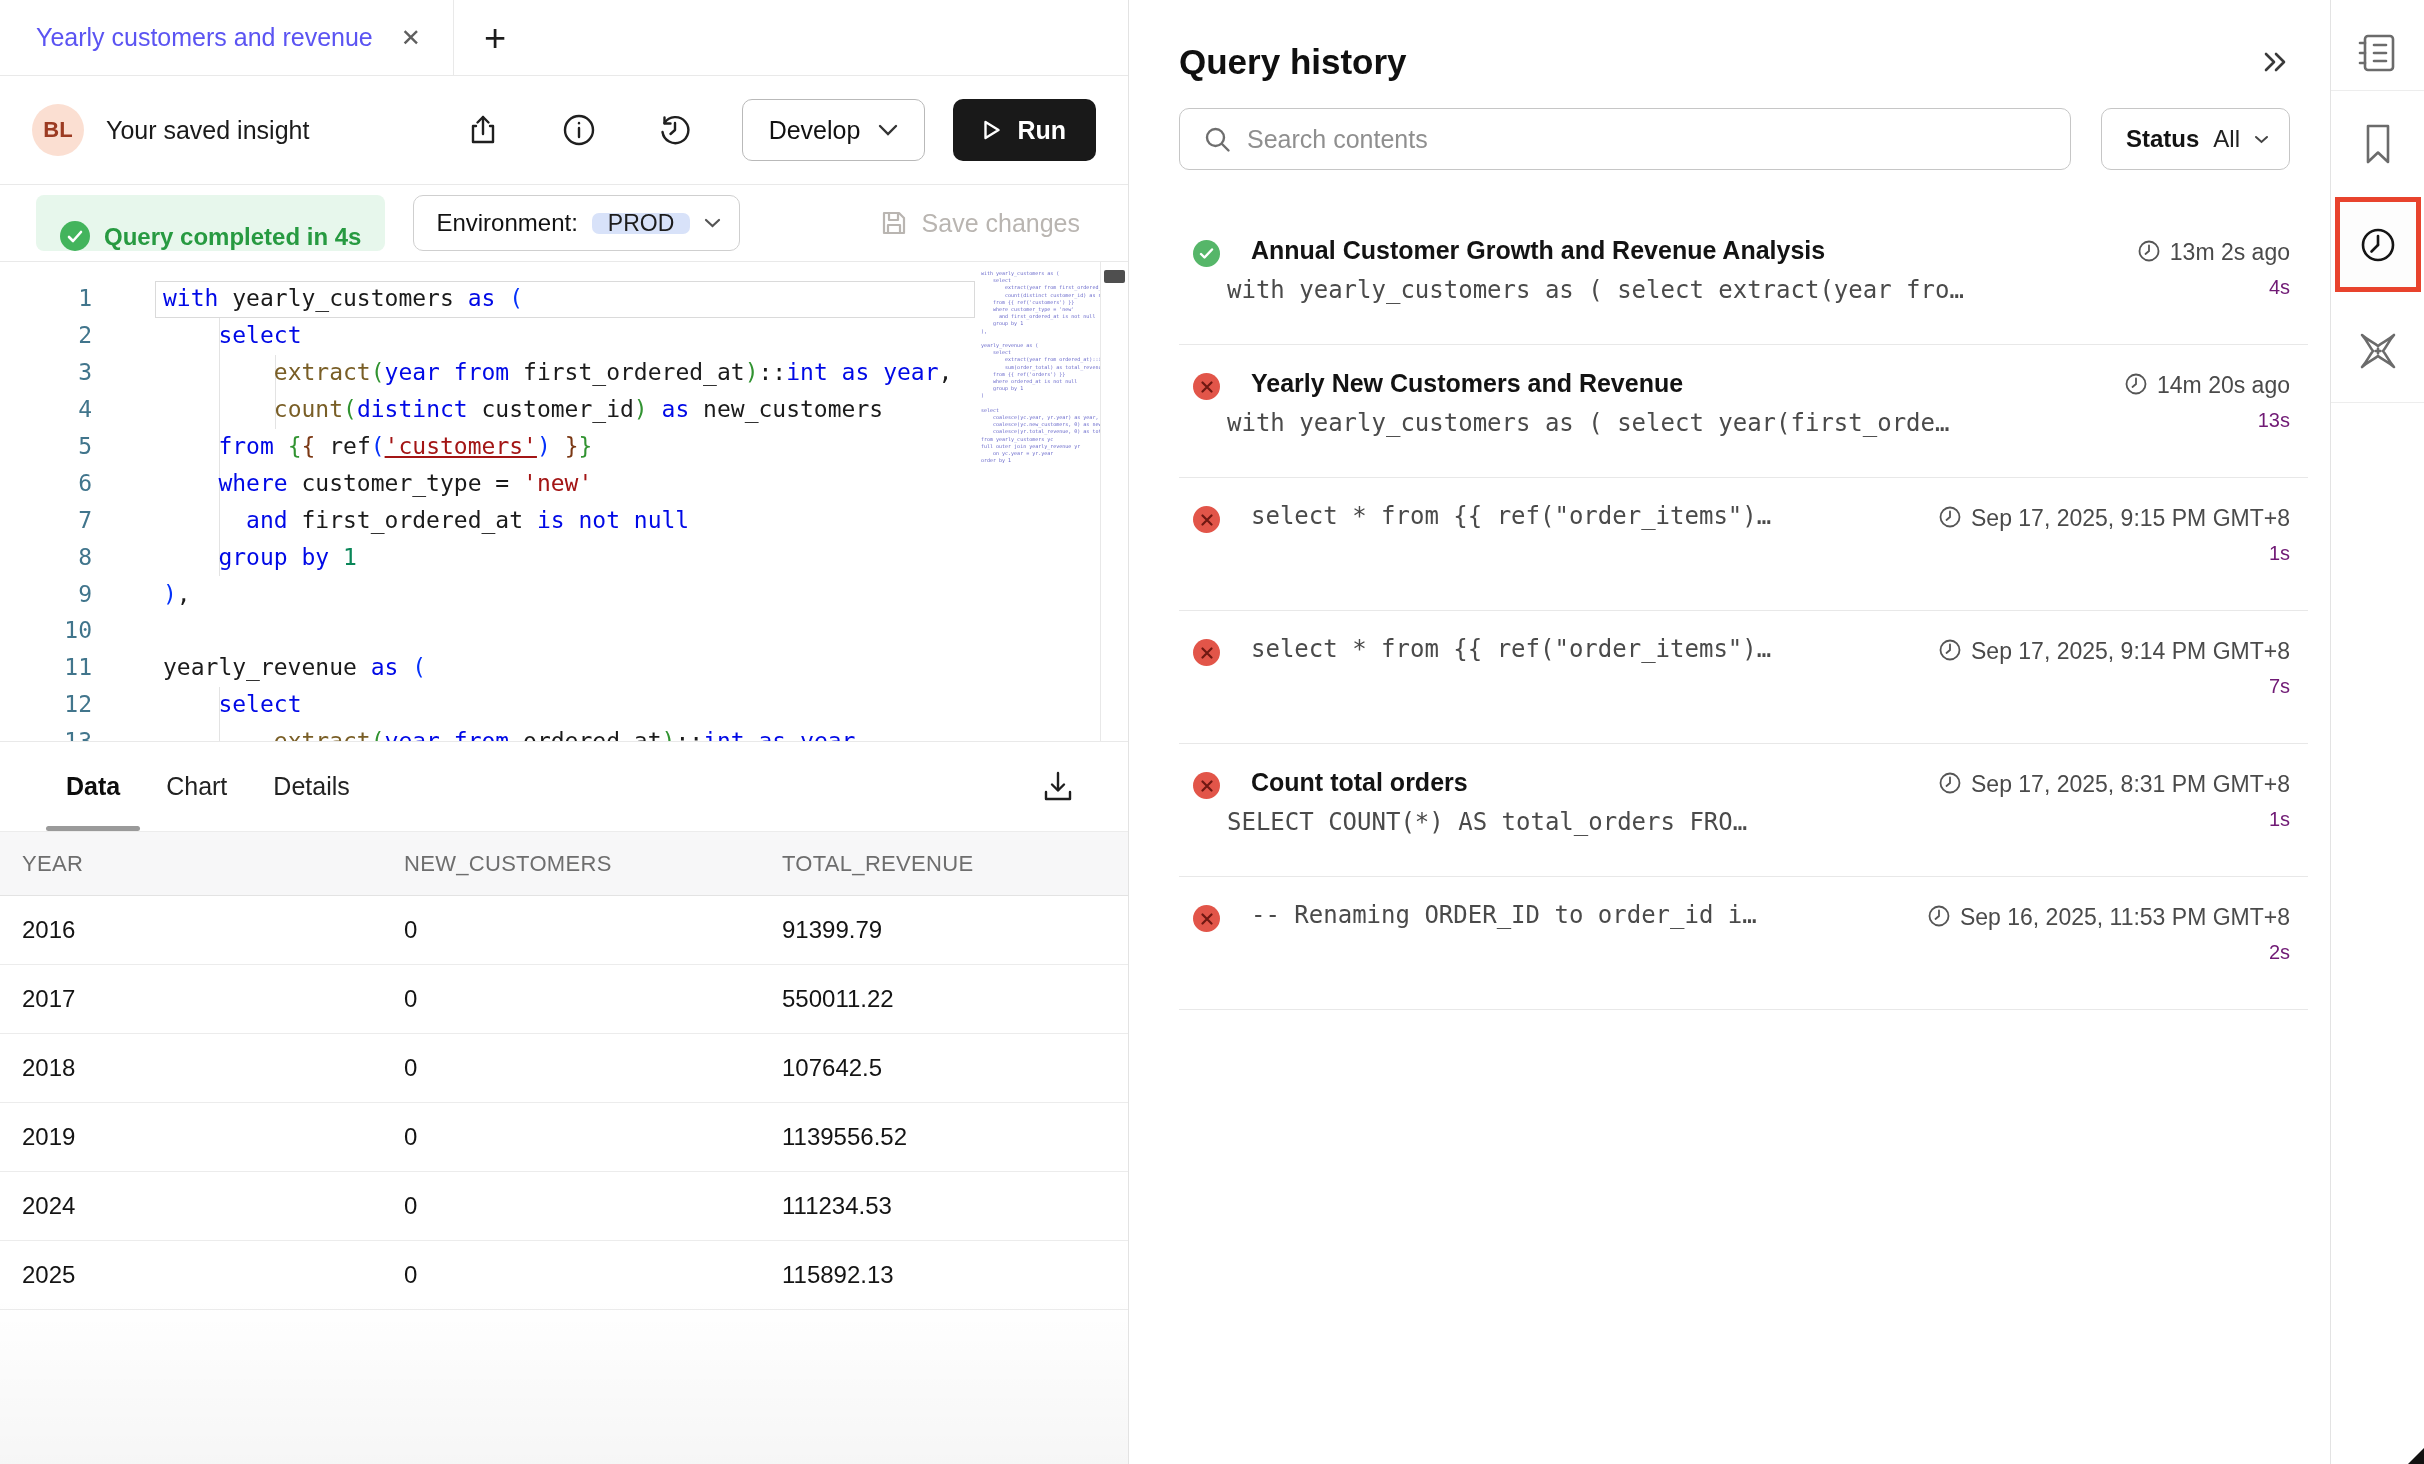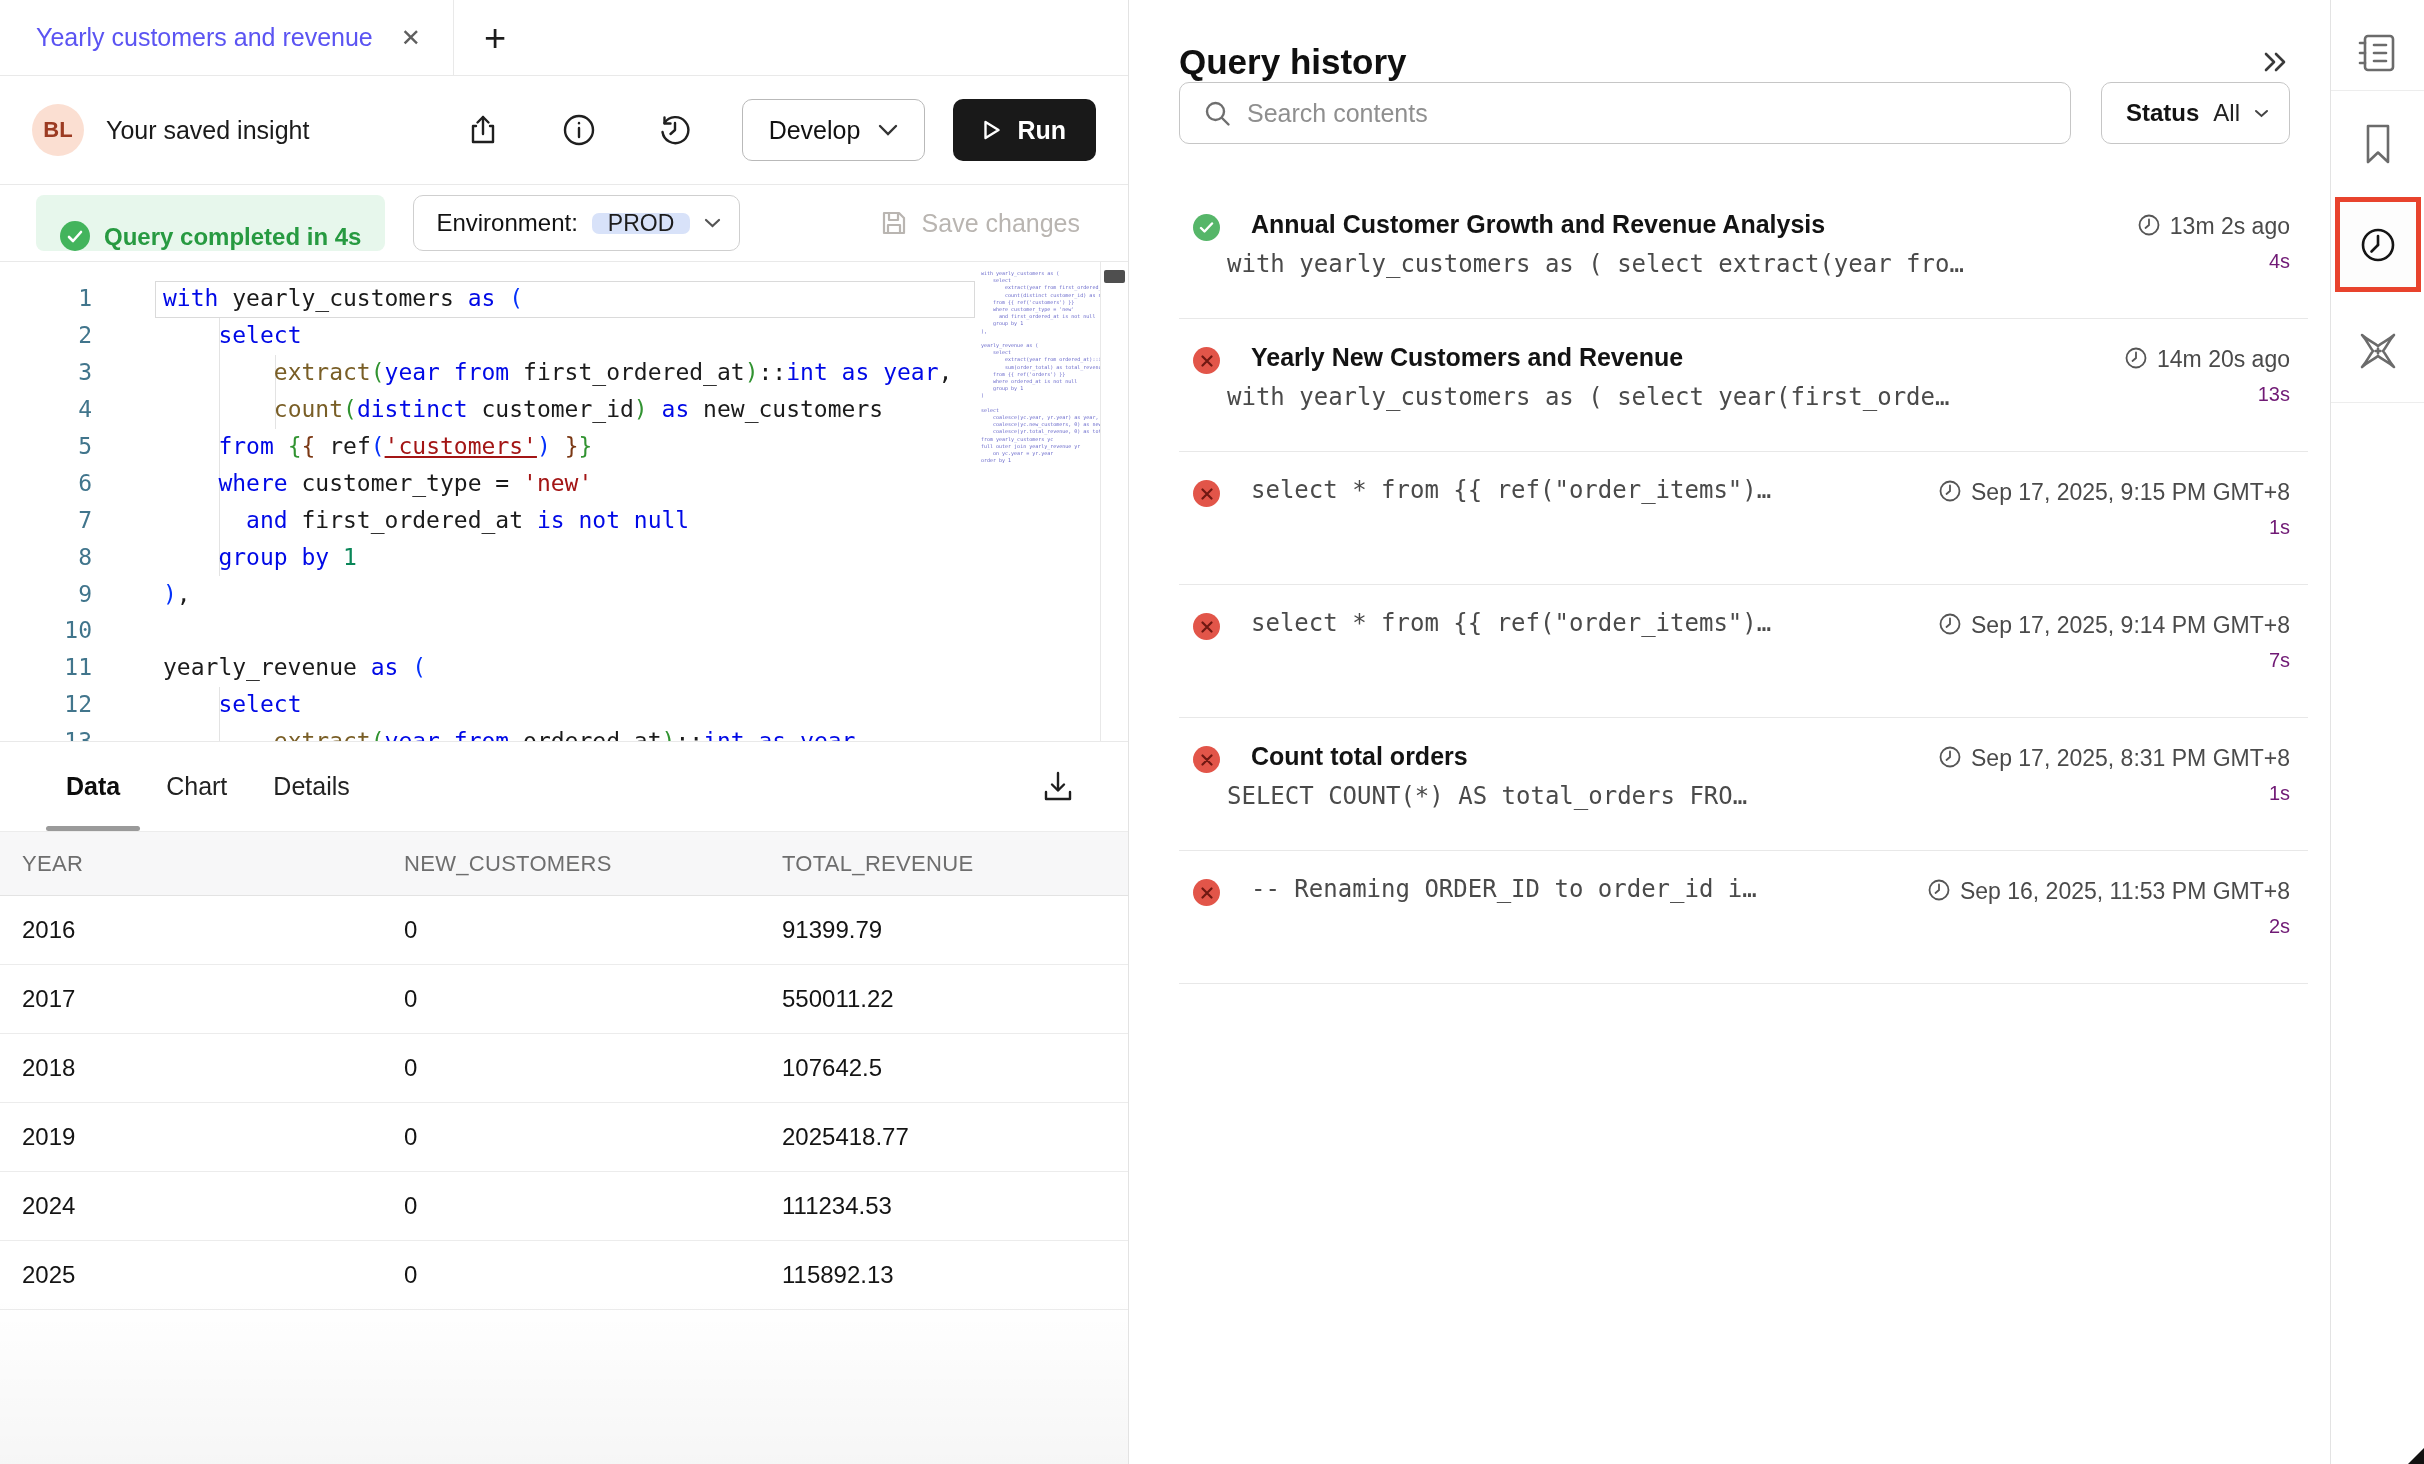--- a/index.html
+++ b/index.html
@@ -74,21 +74,21 @@
   .grid-row { display:grid; grid-template-columns:382px 378px 1fr; padding-left:22px; align-items:center; }
   .thead { height:64px; background:#f7f7f8; border-bottom:1px solid #e3e3e3; color:#6e6e6e;
            font-size:22px; letter-spacing:0.3px; }
   .trow { height:69px; border-bottom:1px solid #ececec; font-size:24px; color:#141414; }
 
   
   .right { flex:1; height:100%; border-left:1px solid #e3e3e3; padding:0 40px 0 50px; background:#fff; }
   .qh-header { margin-top:42px; display:flex; align-items:center; }
   .qh-title { font-size:35px; font-weight:600; color:#101010; }
   .collapse { margin-left:auto; cursor:pointer; display:flex; }
-  .controls { display:flex; align-items:center; }
+  .controls { margin-top:26px; display:flex; align-items:center; }
   .search-box { flex:1; height:62px; border:1.5px solid #c6c6c6; border-radius:10px; display:flex; align-items:center; padding:0 20px 0 24px; }
   .search-ph { margin-left:16px; font-size:25px; color:#8f8f8f; }
   .status-filter { margin-left:30px; height:62px; border:1.5px solid #c6c6c6; border-radius:10px;
                    display:flex; align-items:center; padding:0 20px 0 24px; gap:14px; cursor:pointer; }
   .sf-label { font-size:24px; font-weight:600; color:#131313; }
   .sf-value { font-size:24px; color:#222; }
 
   .qh-list { margin-top:42px; }
   .qh-item { padding-top:24px; padding-bottom:0; height:132px; }
   .qh-row1 { display:flex; align-items:flex-start; }
@@ -276,21 +276,21 @@
           <span>550011.22</span>
         </div>
         <div class="grid-row trow">
           <span>2018</span>
           <span>0</span>
           <span>107642.5</span>
         </div>
         <div class="grid-row trow">
           <span>2019</span>
           <span>0</span>
-          <span>2025418.77</span>
+          <span>1139556.52</span>
         </div>
         <div class="grid-row trow">
           <span>2024</span>
           <span>0</span>
           <span>111234.53</span>
         </div>
         <div class="grid-row trow">
           <span>2025</span>
           <span>0</span>
           <span>115892.13</span>

